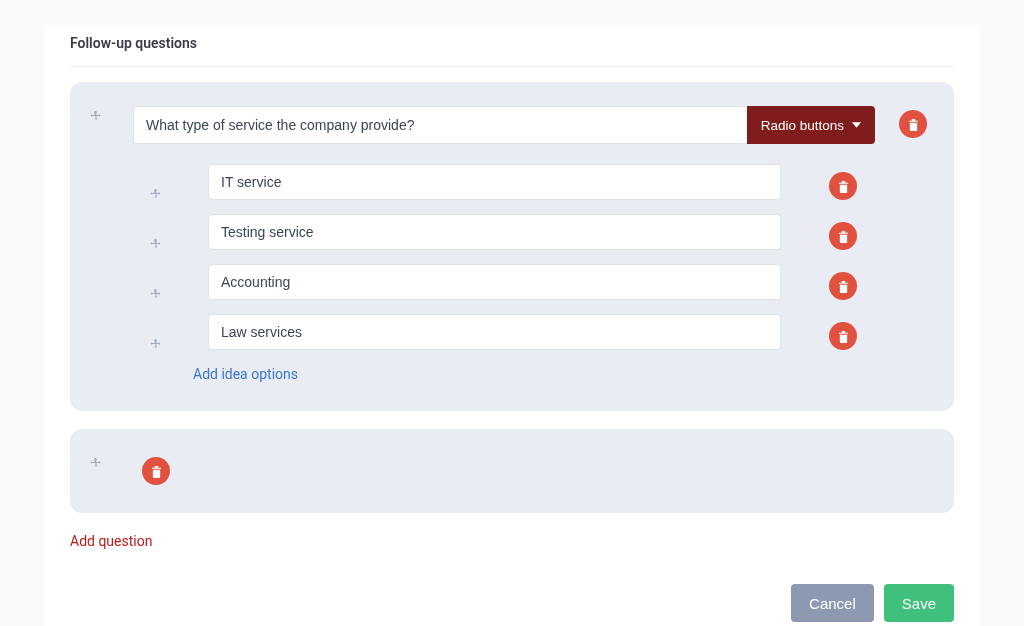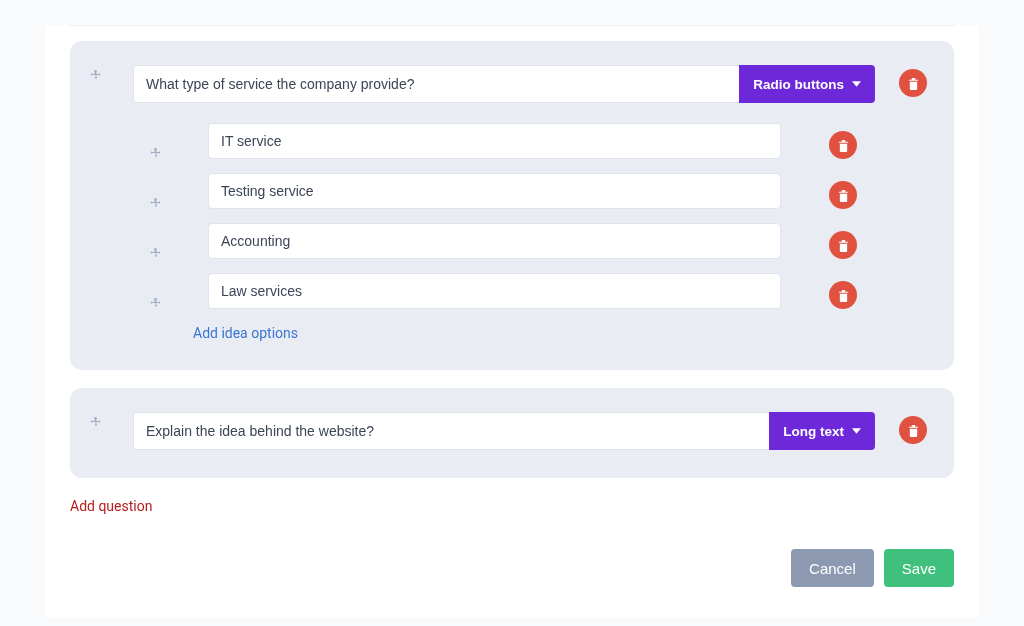--- a/index.html
+++ b/index.html
@@ -65,27 +65,27 @@
       flex: 1;
       border: 1px solid #dfe3ea;
       border-right: none;
       border-radius: 4px 0 0 4px;
       padding: 8px 12px;
       font-size: 14px;
       color: #3b4556;
       height: 38px;
     }
     .type-dd {
-      background: #6d28d9;
+      background: #7f1d1d;
       color: #ffffff;
       border: none;
       height: 38px;
       padding: 0 14px;
       font-size: 13.5px;
-      font-weight: 700;
+      font-weight: 400;
       border-radius: 0 4px 4px 0;
       display: flex;
       align-items: center;
       gap: 8px;
       cursor: pointer;
     }
     .type-dd svg { width: 9px; height: 6px; }
     .del-col {
       width: 46px;
       display:flex;
@@ -168,20 +168,21 @@
     .btn-cancel { background: #8d98b1; }
     .btn-save { background: #3fc17d; }
     .icon-trash path { fill: #ffffff; }
     .icon-caret path { fill: #ffffff; }
   </style>
 </head>
 <body>
 
 <div class="container">
 
+  <div class="section-title">Follow-up questions</div>
   <hr class="divider">
 
   
   <div class="question-card">
     <div class="drag-col">
       <div class="drag-handle">
         <svg viewBox="0 0 24 24">
             <path fill="#a3adc1" d="M12 2l3 3h-2v5h5V8l3 3-3 3v-2h-5v5h2l-3 3-3-3h2v-5H4v2l-3-3 3-3v2h5V5H7l3-3z"></path>
           </svg>
       </div>
@@ -279,31 +280,20 @@
 
   
   <div class="question-card">
     <div class="drag-col">
       <div class="drag-handle">
         <svg viewBox="0 0 24 24">
             <path fill="#a3adc1" d="M12 2l3 3h-2v5h5V8l3 3-3 3v-2h-5v5h2l-3 3-3-3h2v-5H4v2l-3-3 3-3v2h5V5H7l3-3z"></path>
           </svg>
       </div>
     </div>
-    <div class="q-body">
-      <div class="q-row">
-        <input class="text-input" type="text" value="Explain the idea behind the website?" style="">
-        <button class="type-dd">
-          <span>Long text</span>
-          <svg class="icon-caret" viewBox="0 0 10 6">
-              <path d="M0 0l5 6 5-6z"></path>
-            </svg>
-        </button>
-      </div>
-    </div>
     <div class="del-col">
       <button class="del-btn">
           <svg class="icon-trash" viewBox="0 0 12 14">
             <path d="M1 3h10v1H1zM2 5h8v8a1 1 0 01-1 1H3a1 1 0 01-1-1V5zm3-4h2a1 1 0 011 1v1H4V2a1 1 0 011-1z"></path>
           </svg>
         </button>
     </div>
   </div>
 
   <a class="add-question">Add question</a>

